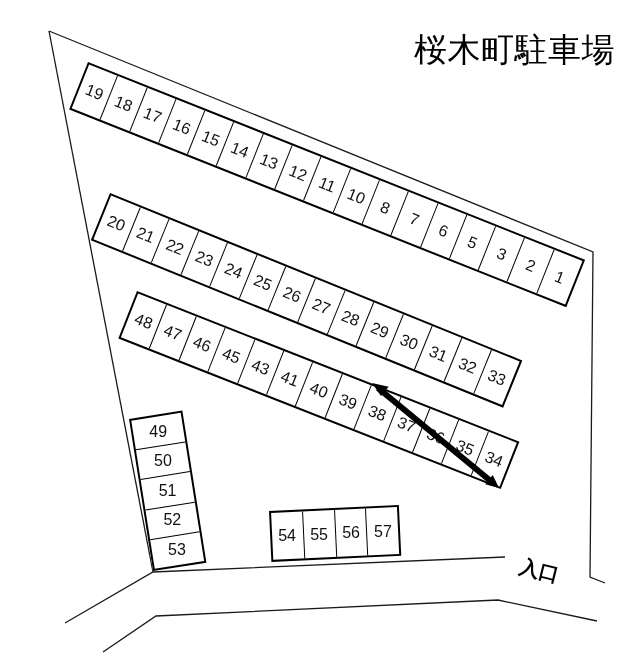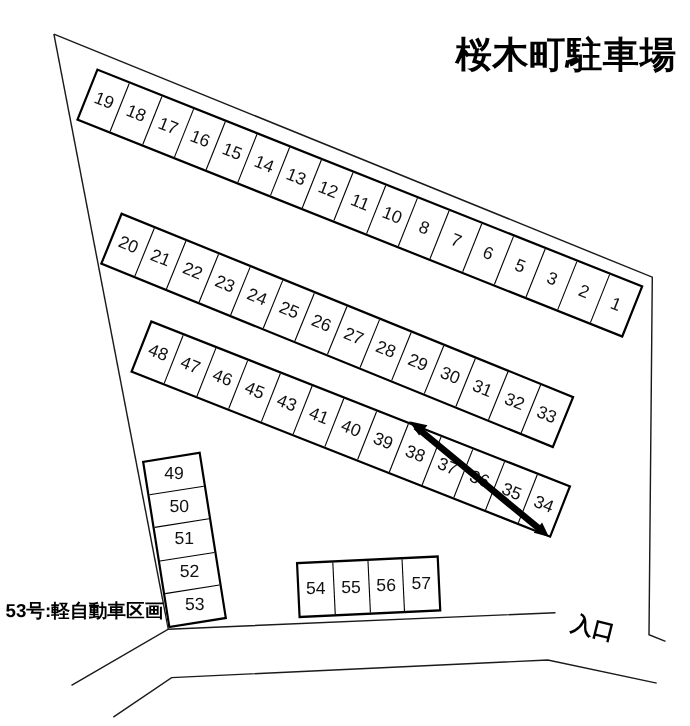--- a/index.html
+++ b/index.html
@@ -29,21 +29,21 @@
   .brow .num { transform:rotate(2.7deg); } 
 
   #row-upper  { left:88px;  top:62px;  width:535px; height:51px; transform:rotate(21.7deg); }
   #row-middle { left:110px; top:193px; width:445px; height:51px; transform:rotate(22.1deg); }
   #row-lower  { left:137px; top:291px; width:411px; height:51px; transform:rotate(21.5deg); }
   #col-left   { left:129px; top:419px; width:54px;  height:154px; transform:rotate(-9deg); }
   #row-bottom { left:269px; top:511px; width:130px; height:51px; transform:rotate(-2.7deg); }
 
   .title {
     position:absolute; top:28px; right:12px; z-index:3;
-    font-size:33px; font-weight:bold; letter-spacing:0.5px; color:#000;text-align:center;
+    font-size:33px; font-weight:normal; letter-spacing:0.5px; color:#000;text-align:center;
   }
   .kei-note {
     position:absolute; left:5px; top:544px; z-index:3;
     font-size:17px; font-weight:bold; color:#000; white-space:nowrap;
   }
   .entrance {
     position:absolute; left:523px; top:553px; z-index:3;
     font-size:20px; font-weight:600; color:#000;
     transform:rotate(14deg); transform-origin:0 0; white-space:nowrap;
   }
@@ -235,17 +235,16 @@
     </div>
 
   <svg class="layer" id="barrier-layer" viewBox="0 0 627 660" xmlns="http://www.w3.org/2000/svg">
     <line x1="378" y1="388" x2="493" y2="483" stroke="#000" stroke-width="6"></line>
     <polygon points="372,383 381,396 388.6,386.7" fill="#000"></polygon>
     <polygon points="499,488 485.2,484.3 492.8,475.1" fill="#000"></polygon>
   </svg>
 
   <div class="title">桜木町駐車場</div>
 
-  <div class="kei-note">53号:軽自動車区画</div>
 
   <div class="entrance">入口</div>
 
 </div>
 
 </body></html>

